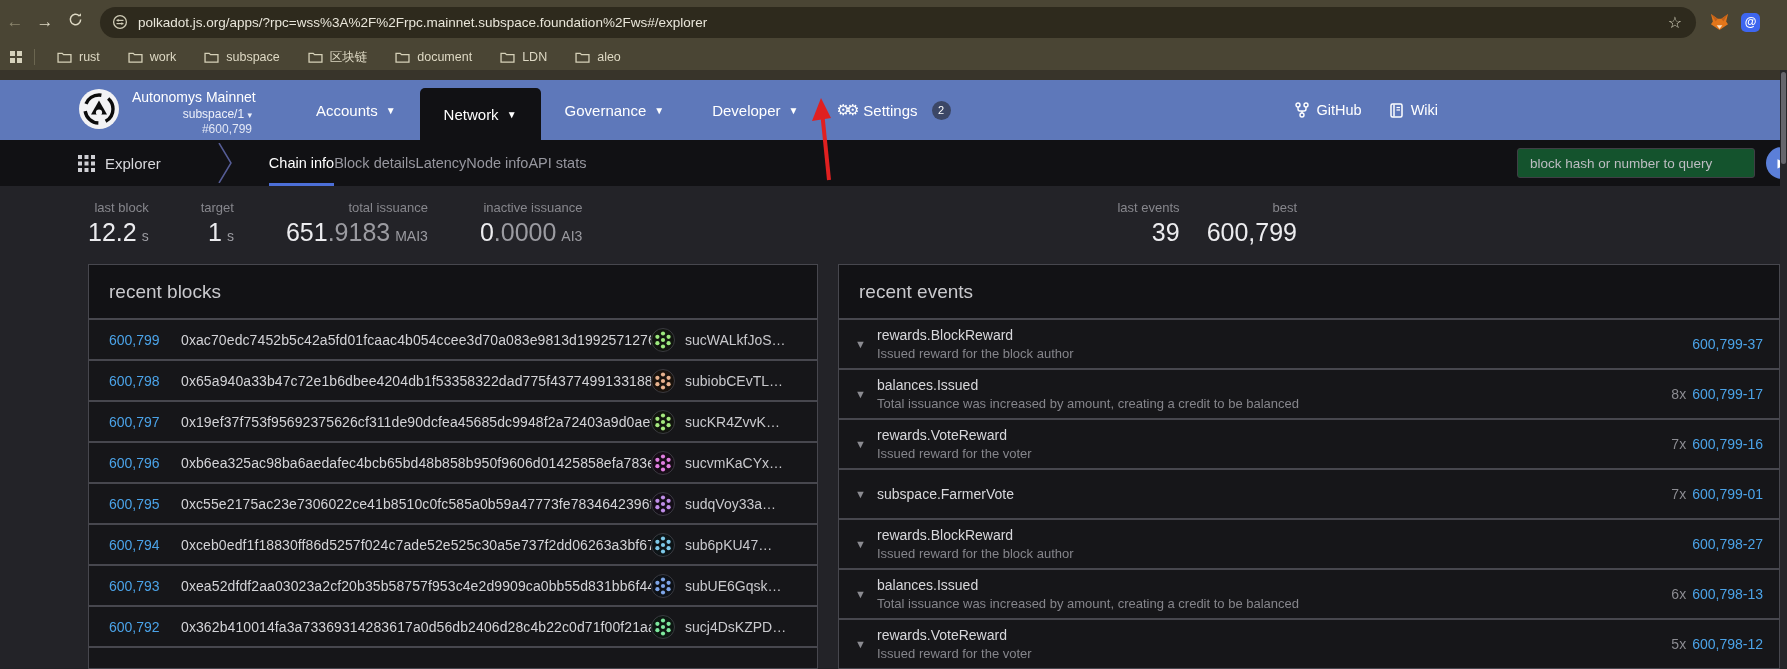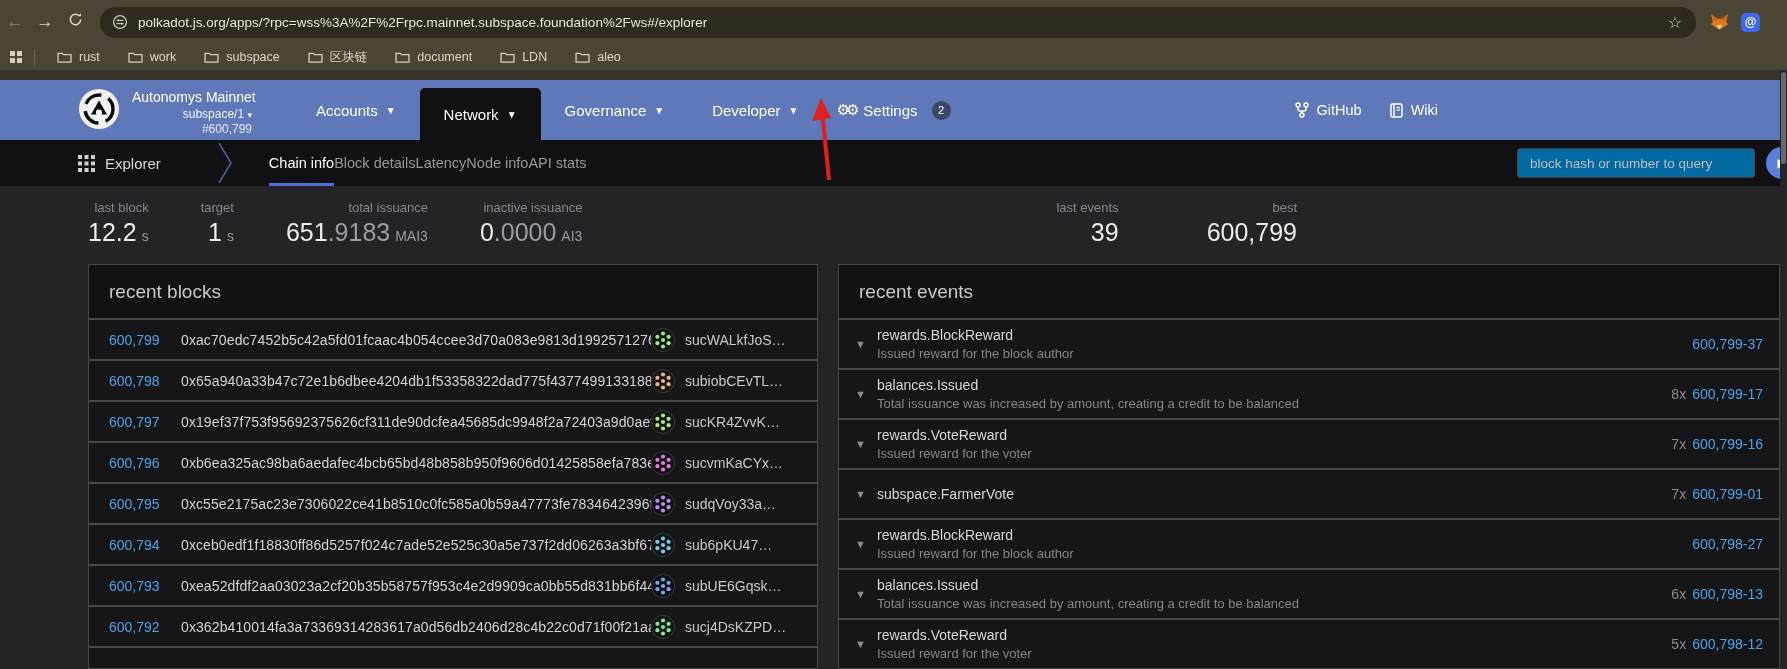--- a/index.html
+++ b/index.html
@@ -54,32 +54,32 @@
   .tab-row { position:absolute; left:0; top:140px; width:1787px; height:46px;
     background:#111114; display:flex; align-items:center; }
   .explorer-label { display:flex; align-items:center; gap:10px; margin-left:78px;
     color:#d8d8dc; font-size:15px; }
   .chevron-sep { margin:0 36px 0 56px; }
   .tabs { display:flex; align-items:center; height:100%; }
   .tab { color:#97979f; font-size:14.5px; height:100%; display:flex; align-items:center;
     border-bottom:3px solid transparent; border-top:3px solid transparent; }
   .tab.active { color:#ffffff; border-bottom-color:#4c6fd8; }
   .search-box { position:absolute; right:32px; top:8px; width:238px; height:30px;
-    background:#0369a1; border:1px solid #3f3f45; border-radius:3px; color:#bdbdc2;
+    background:#14532d; border:1px solid #3f3f45; border-radius:3px; color:#bdbdc2;
     font-size:13.5px; padding:0 12px; font-family:"Liberation Sans", sans-serif; }
   .search-box::placeholder { color:#bdbdc2; }
   .go-btn { position:absolute; right:-11px; top:7px; width:32px; height:32px; border-radius:50%;
     background:#5b7fd8; color:#fff; font-size:12px; display:flex; align-items:center;
     justify-content:center; border:none; }
 
   
   .stats-row { position:absolute; left:0; top:186px; width:1541px; height:66px;
     display:flex; justify-content:space-between; padding:14px 16px 0 88px; }
   .stats-left { display:flex; gap:52px; }
-  .stats-right { display:flex; gap:88px; margin-right:228px; }
+  .stats-right { display:flex; gap:27px; margin-right:228px; }
   .stat { text-align:right; }
   .stat-label { font-size:13px; color:#87878d; margin-bottom:3px; white-space:nowrap; }
   .stat-value { font-size:25px; color:#ececef; font-weight:400; white-space:nowrap; }
   .stat-value .dimpart { color:#9b9ba1; }
   .stat-value .unit { font-size:14px; color:#9b9ba1; }
   .stat-value .unit:not(:empty) { margin-left:5px; }
 
   
   .panels { position:absolute; left:88px; top:264px; width:1692px; height:405px;
     display:flex; gap:20px; overflow:hidden; }

